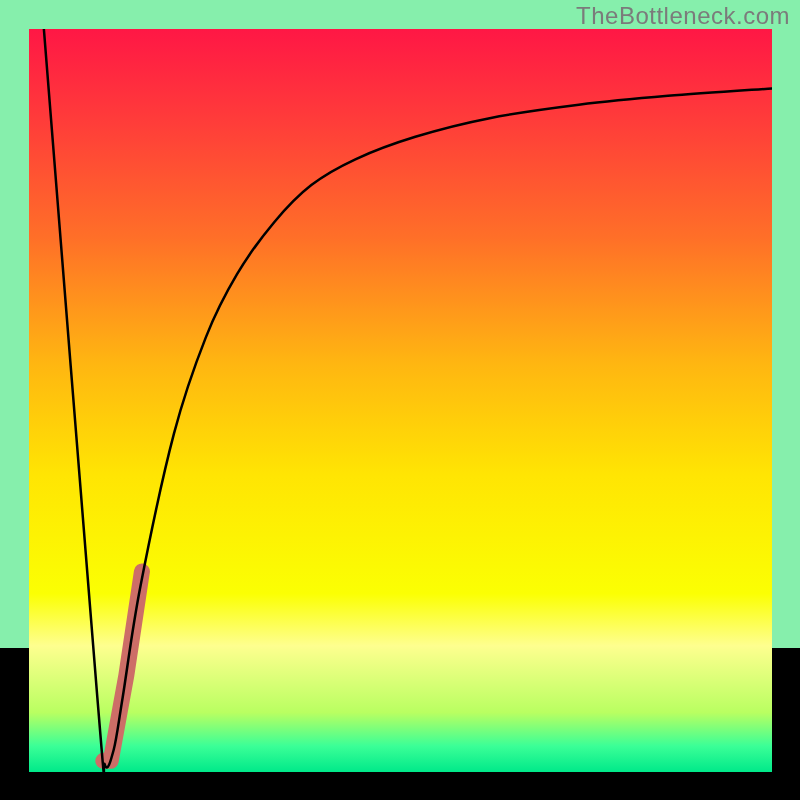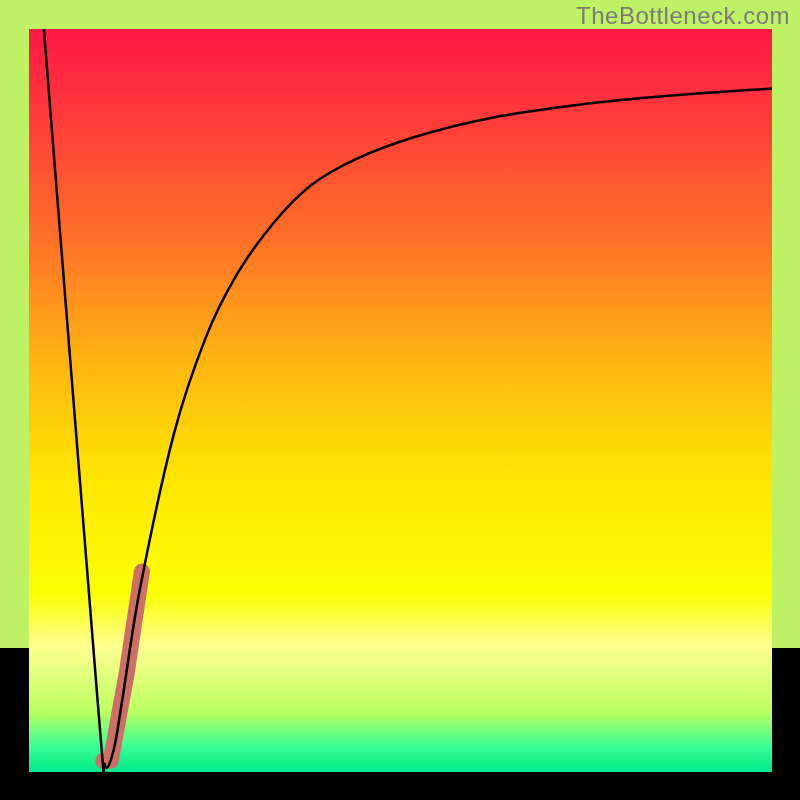--- a/index.html
+++ b/index.html
@@ -7,21 +7,21 @@
     padding: 0;
     width: 800px;
     height: 800px;
     background: #000;
     overflow: hidden;
   }
   .stage {
     position: relative;
     width: 800px;
     height: 648px;
-    background: #bef264;
+    background: #86efac;
   }
   svg {
     position: absolute;
     top: 0;
     left: 0;
   }
   .watermark {
     position: absolute;
     top: 2px;
     right: 10px;

